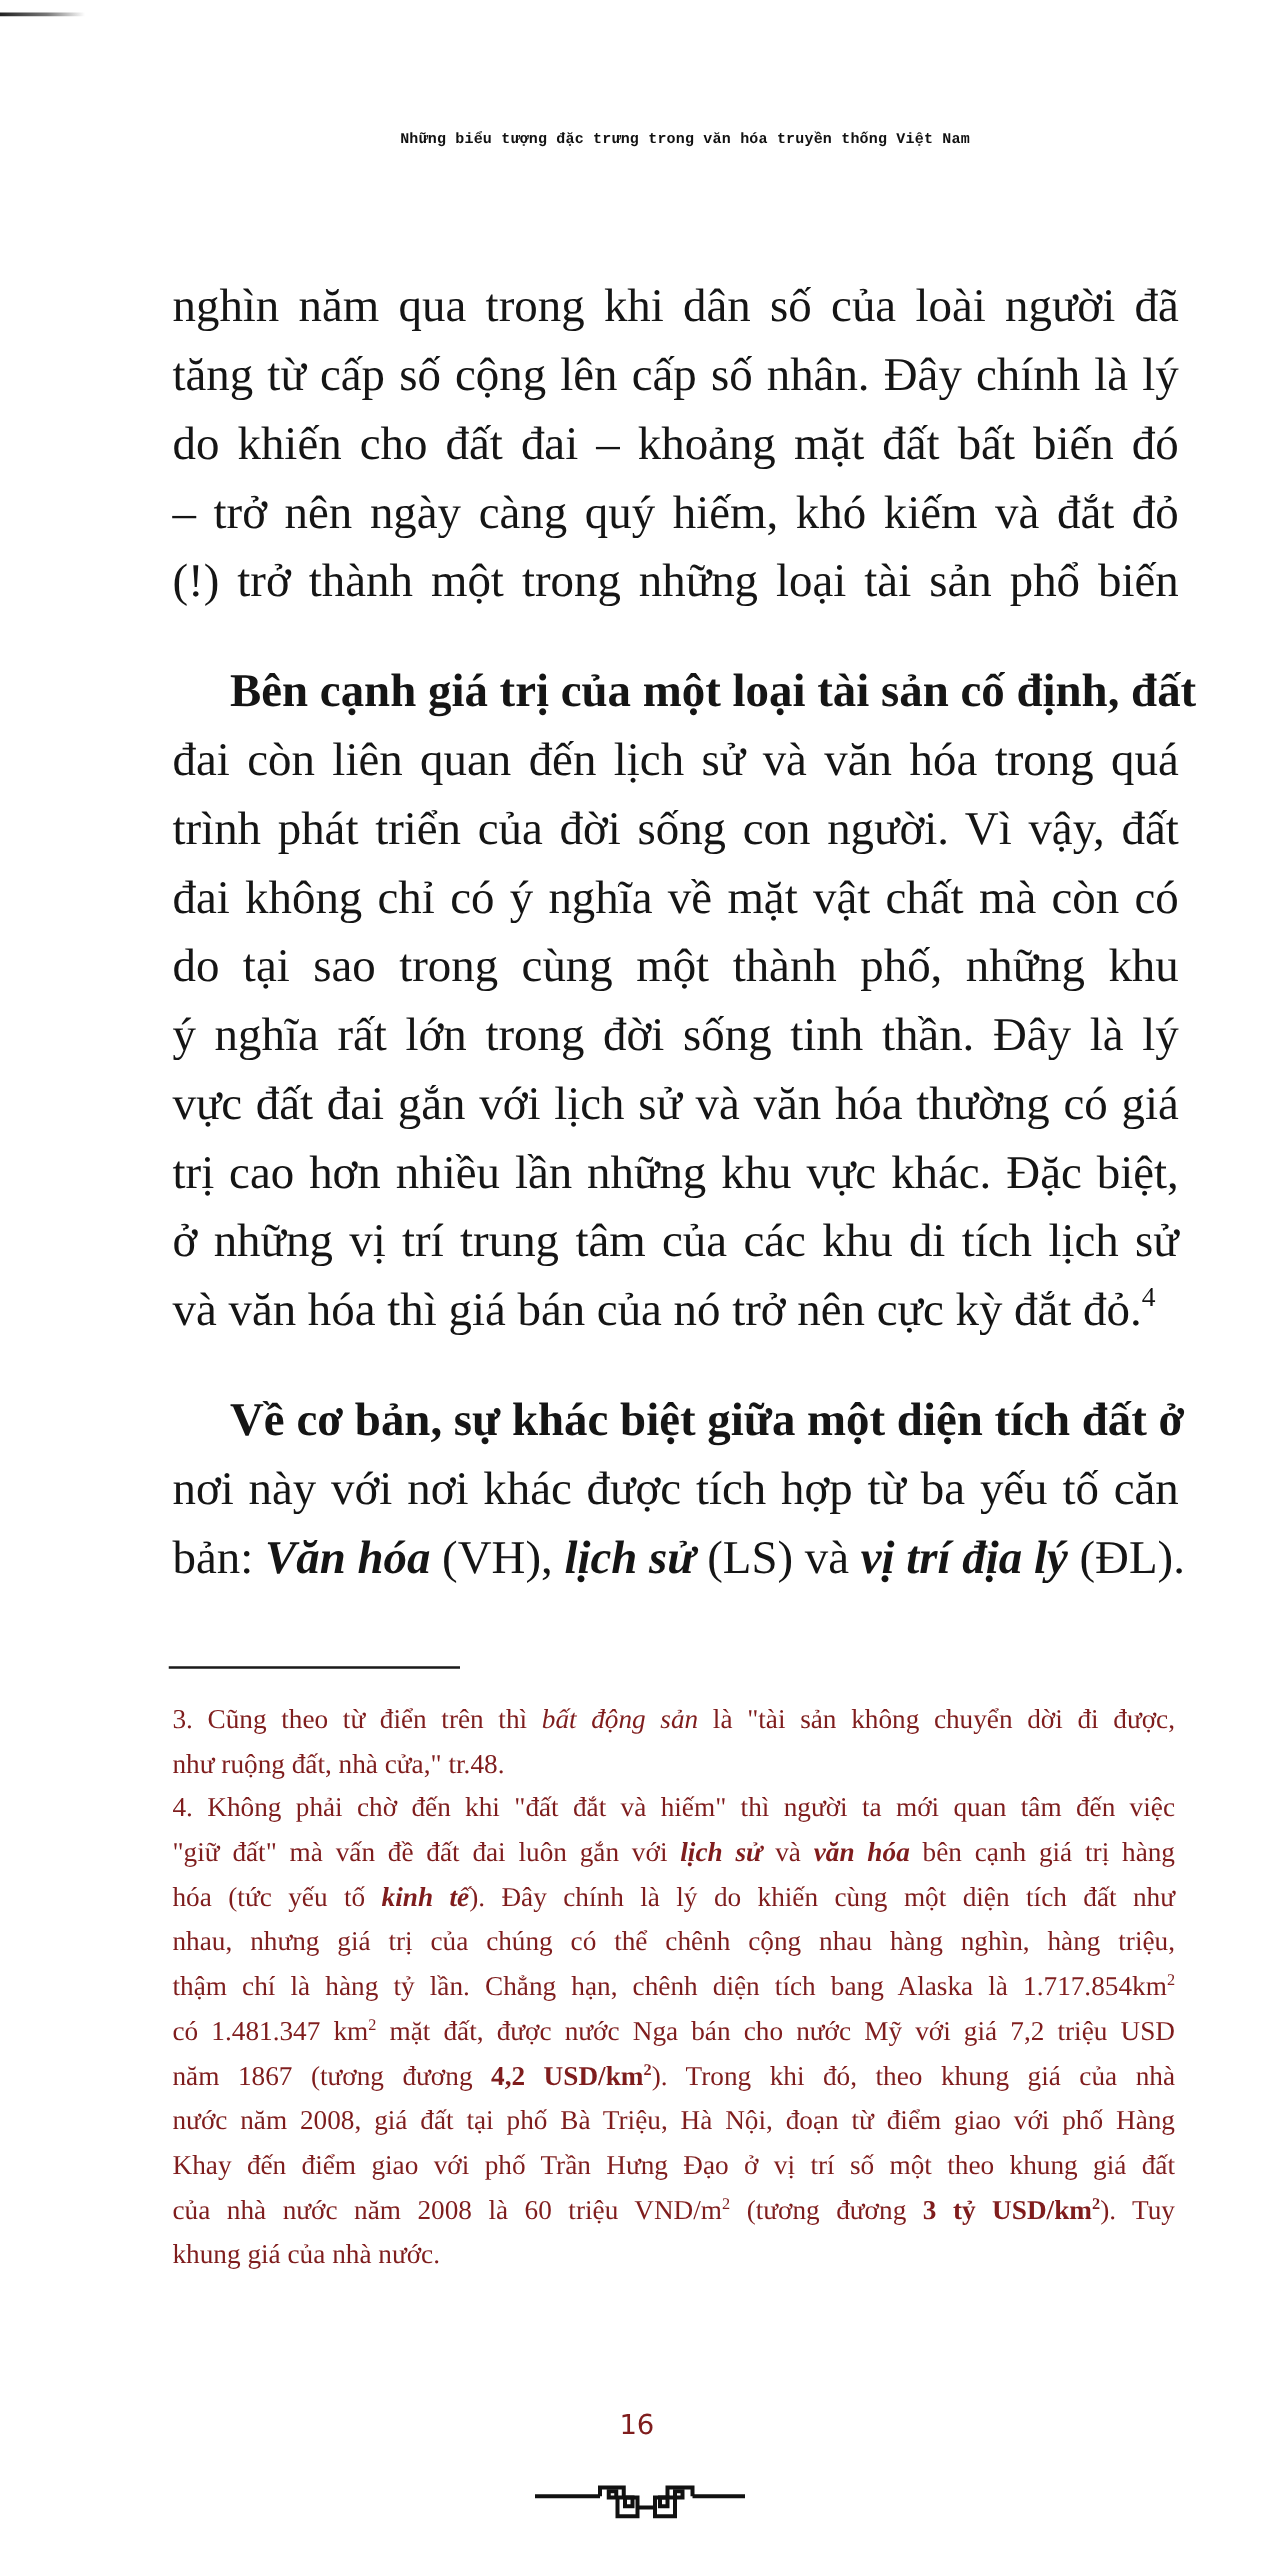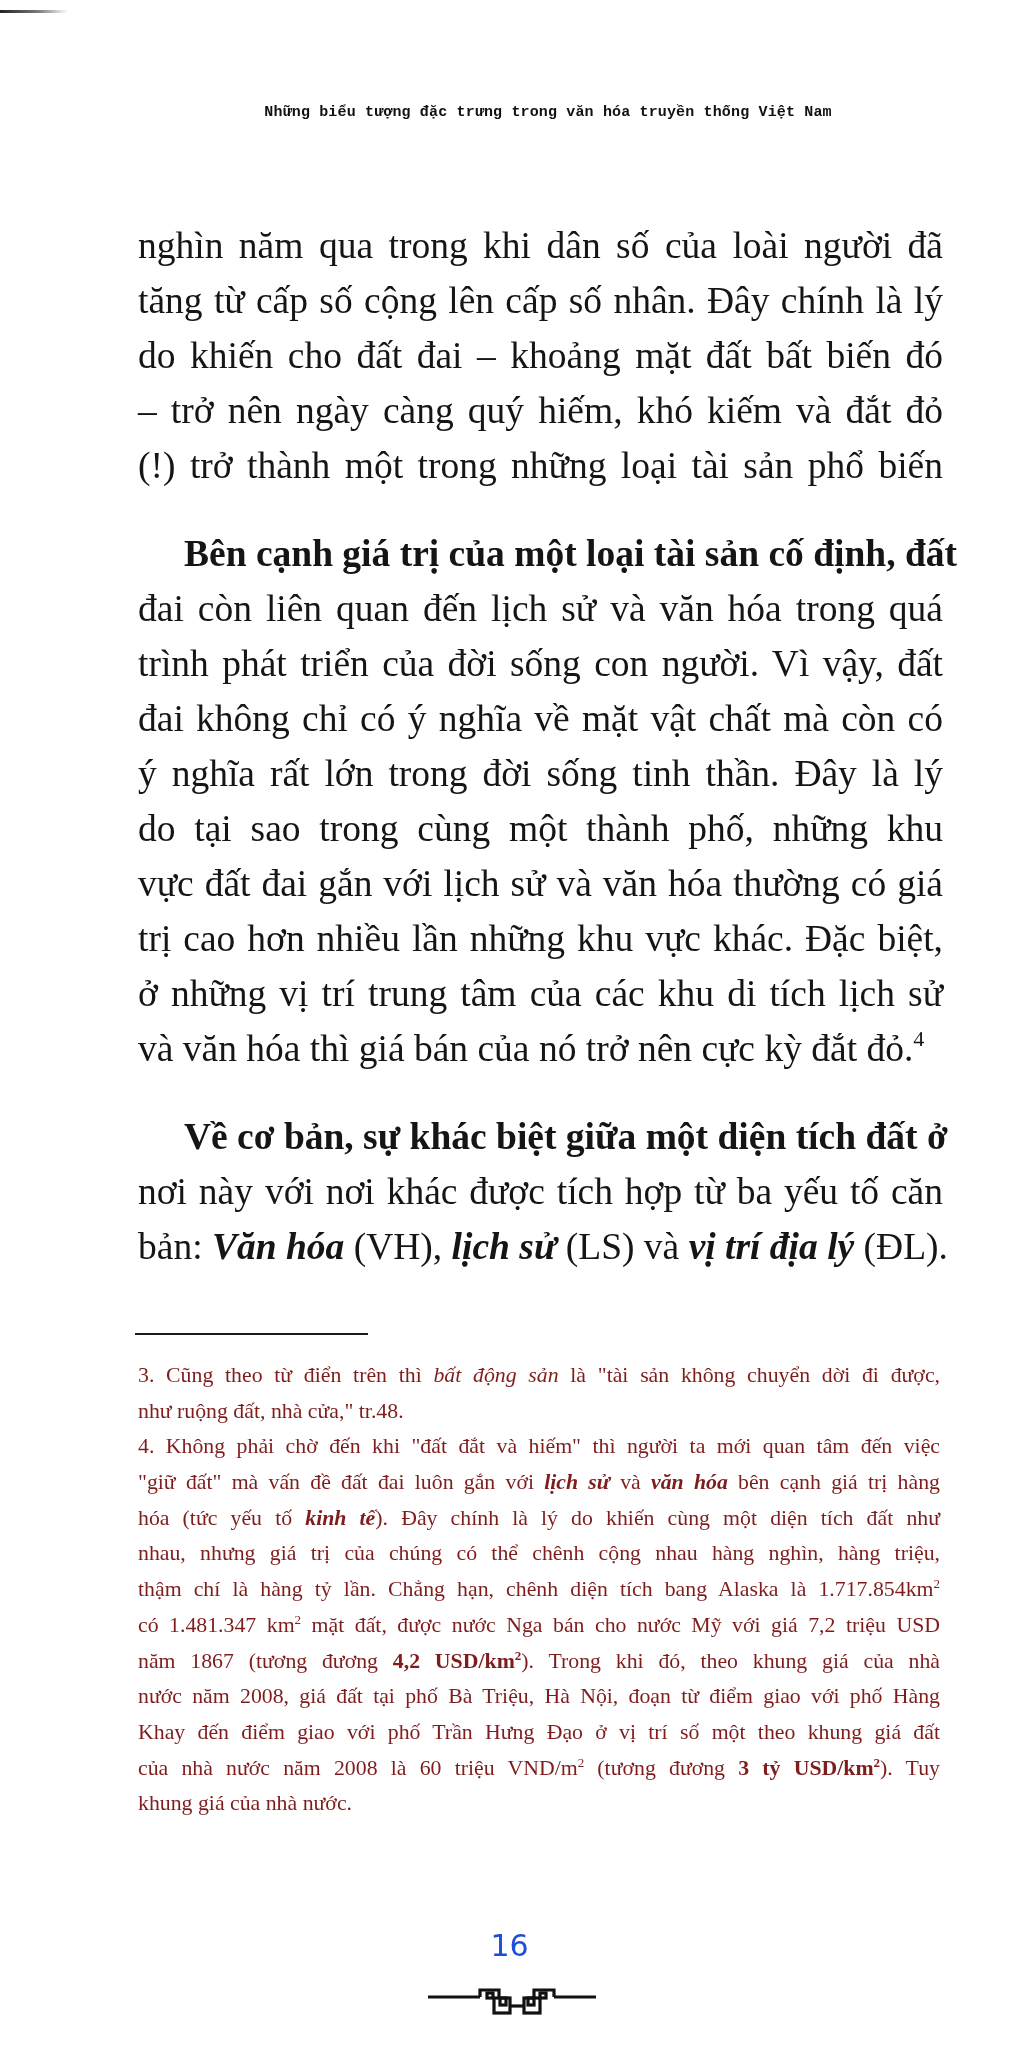--- a/index.html
+++ b/index.html
@@ -1,40 +1,40 @@
 <!DOCTYPE html>
 <html><head>
 <meta charset="utf-8">
 <style>
   html, body { margin: 0; padding: 0; background: #ffffff; }
   body { width: 1019px; height: 2048px; position: relative; overflow: hidden; color: #161616; }
   .scan-mark { position: absolute; left: 0; top: 10px; width: 68px; height: 3px;
     background: linear-gradient(to right, #222 0%, #777 55%, rgba(255,255,255,0) 100%); }
   .running-header { position: absolute; left: 142px; top: 104px; width: 812px; text-align: center;
-    font-family: "Liberation Mono", "DejaVu Sans Mono", monospace; font-weight: bold; font-size: 15px;
+    font-family: "Liberation Mono", "DejaVu Sans Mono", monospace; font-weight: bold; font-size: 12px;
     letter-spacing: 0.15px; white-space: nowrap; color: #111; }
   .body-text { position: absolute; left: 138px; top: 198px; width: 805px;
     font-family: "Liberation Serif", "DejaVu Serif", serif; font-size: 37.5px; line-height: 55px; color: #151515; margin-top: 20px; }
   .line { display: block; white-space: nowrap; text-align: justify; text-align-last: justify; height: 55px; }
   .line.last { text-align-last: left; }
   .line.indent { padding-left: 46px; font-weight: bold; }
   .para-gap { height: 33px; }
   sup.fn { font-size: 22px; line-height: 0; vertical-align: 15px; }
   .bi { font-style: italic; font-weight: bold; }
   .footnote-rule { position: absolute; left: 135px; top: 1333px; width: 233px; height: 2px; background: #1a1a1a; }
   .footnotes { position: absolute; left: 138px; top: 1358px; width: 802px;
     font-family: "Liberation Serif", "DejaVu Serif", serif; font-size: 21.8px; line-height: 35.7px; color: #7f1d1d; }
   .fline { display: block; white-space: nowrap; text-align: justify; text-align-last: justify; height: 35.7px; }
   .fline.last { text-align-last: left; }
   .fi { font-style: italic; }
   .fb { font-weight: bold; }
   .fbi { font-weight: bold; font-style: italic; }
   sup.s { font-size: 13px; line-height: 0; vertical-align: 8px; }
   .page-number { position: absolute; left: 0; width: 1019px; top: 1928px; text-align: center;
-    font-family: "DejaVu Sans", "Liberation Sans", sans-serif; font-size: 30px; color: #1d4ed8; }
+    font-family: "DejaVu Sans", "Liberation Sans", sans-serif; font-size: 22px; color: #7f1d1d; }
   .ornament { position: absolute; left: 428px; top: 1982px; width: 168px; height: 40px; }
 </style>
 </head>
 <body>
 
 <div class="scan-mark"></div>
 
 <div class="running-header">Những biểu tượng đặc trưng trong văn hóa truyền thống Việt Nam</div>
 
 <div class="body-text">
@@ -46,22 +46,22 @@
     <span class="line">– trở nên ngày càng quý hiếm, khó kiếm và đắt đỏ</span>
     <span class="line">(!) trở thành một trong những loại tài sản phổ biến</span>
   </div>
   <div class="para-gap"></div>
 
   <div>
     <span class="line indent">Bên cạnh giá trị của một loại tài sản cố định, đất</span>
     <span class="line">đai còn liên quan đến lịch sử và văn hóa trong quá</span>
     <span class="line">trình phát triển của đời sống con người. Vì vậy, đất</span>
     <span class="line">đai không chỉ có ý nghĩa về mặt vật chất mà còn có</span>
+    <span class="line">do tại sao trong cùng một thành phố, những khu</span>
     <span class="line">ý nghĩa rất lớn trong đời sống tinh thần. Đây là lý</span>
-    <span class="line">do tại sao trong cùng một thành phố, những khu</span>
     <span class="line">vực đất đai gắn với lịch sử và văn hóa thường có giá</span>
     <span class="line">trị cao hơn nhiều lần những khu vực khác. Đặc biệt,</span>
     <span class="line">ở những vị trí trung tâm của các khu di tích lịch sử</span>
     <span class="line last"><span>và văn hóa thì giá bán của nó trở nên cực kỳ đắt đỏ.</span><sup class="fn">4</sup></span>
   </div>
   <div class="para-gap"></div>
 
   <div>
     <span class="line indent">Về cơ bản, sự khác biệt giữa một diện tích đất ở</span>
     <span class="line">nơi này với nơi khác được tích hợp từ ba yếu tố căn</span>

